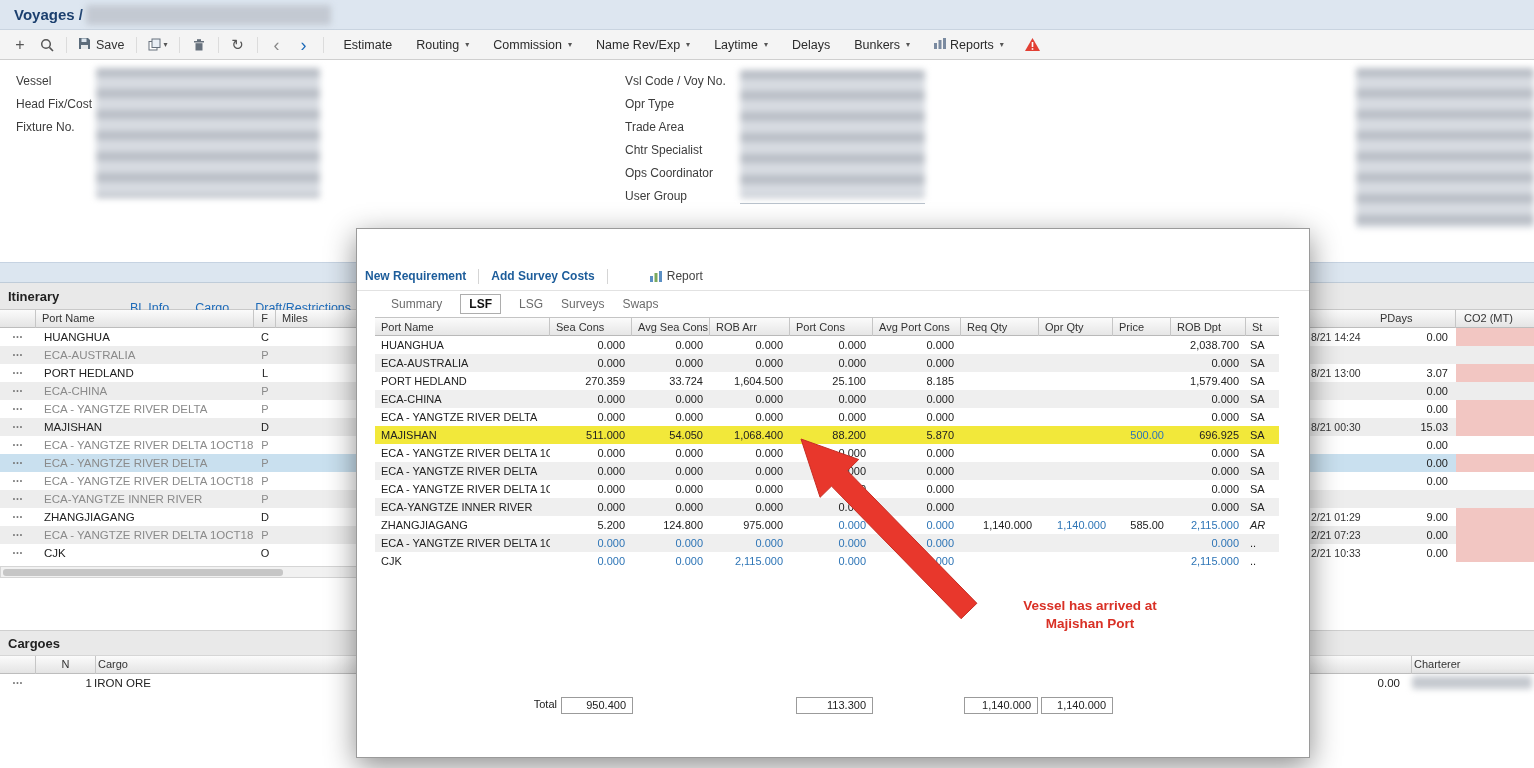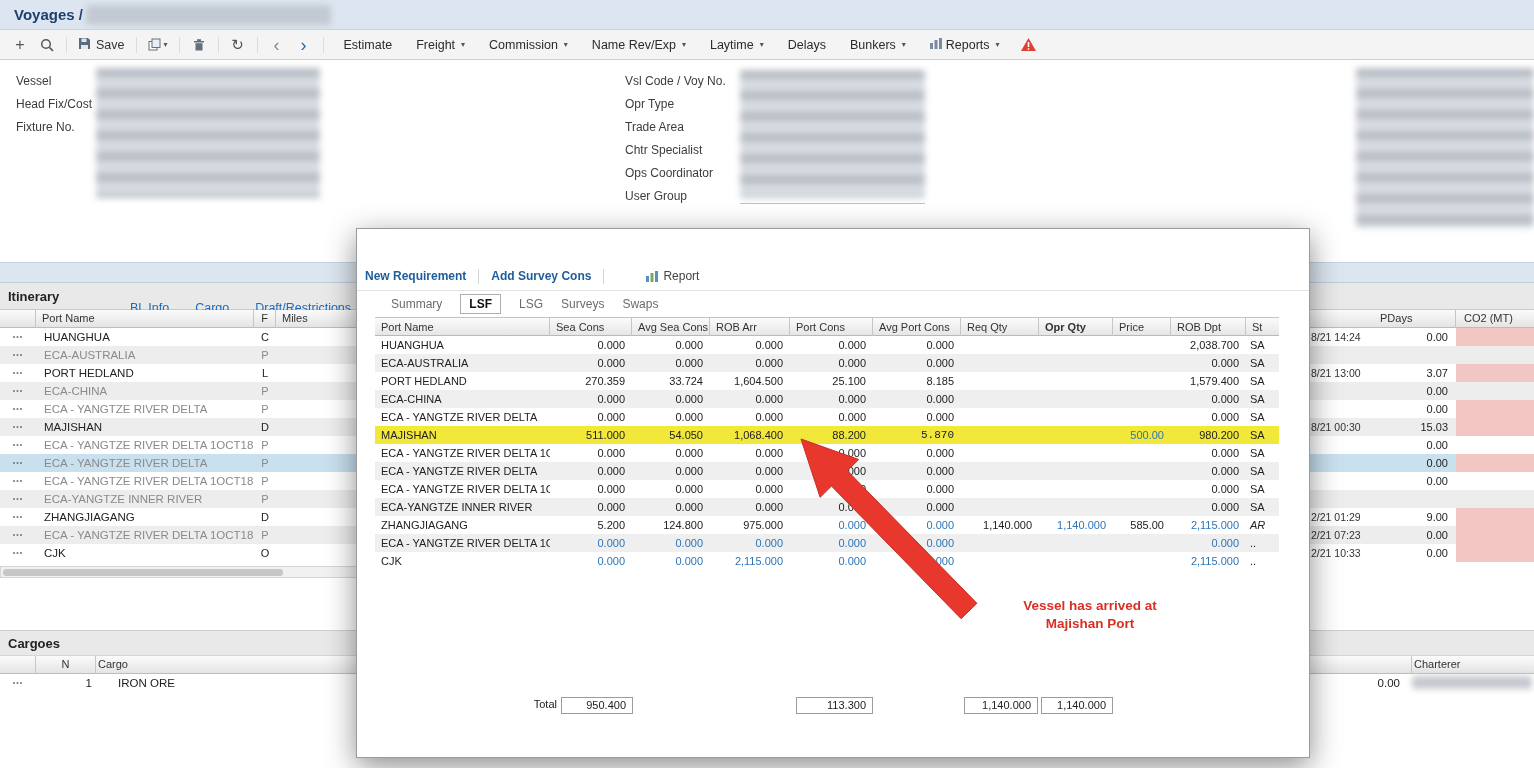--- a/index.html
+++ b/index.html
@@ -67,21 +67,21 @@
 
   
   #cargoes{position:absolute;left:0;top:630px;width:1534px;height:138px;background:#fff}
   #cargo-band{position:absolute;left:0;top:0;width:1534px;height:26px;background:#e9e9e9;border-top:1px solid #cfcfcf;border-bottom:1px solid #d6d6d6}
   #cargo-title{position:absolute;left:8px;top:5px;font-size:13px;font-weight:bold;color:#222}
   #cargo-head{position:absolute;left:0;top:26px;width:1534px}
   .crow{position:relative;height:18px;width:1534px;background:#fff}
   .crow .cell{position:absolute;top:0;height:18px;line-height:18px;overflow:hidden;white-space:nowrap;font-size:11.5px;color:#222}
   #cg-dots{left:0;width:36px;text-align:center;font-size:7px;letter-spacing:1px;color:#777}
   #cg-n{left:36px;width:60px;text-align:right;padding-right:4px}
-  #cg-cargo{left:104px;width:320px;padding-left:14px}
+  #cg-cargo{left:80px;width:320px;padding-left:14px}
   #cg-amt{left:1330px;width:70px;text-align:right}
   #blur-charterer{position:absolute;left:1412px;top:2px;width:120px;height:13px;background:#c5c9cf}
 
   
   #modal{position:absolute;left:356px;top:228px;width:954px;height:530px;background:#fff;border:1px solid #9a9a9a;box-shadow:0 8px 28px rgba(0,0,0,.45);z-index:10}
   #modal-titlebar{position:absolute;left:0;top:0;width:100%;height:33px;background:var(--modalhead)}
   #modal-title{position:absolute;left:14px;top:8px;color:#fff;font-size:13px;font-weight:bold}
   #blur-modal-title{position:absolute;left:104px;top:6px;width:312px;height:21px;background:#383850}
   .winbtn{position:absolute;top:7px;color:#fff;font-size:15px;line-height:18px;cursor:default}
   #btn-min{right:58px}
@@ -169,21 +169,21 @@
     <span class="tico" id="next-icon">
         <span class="glyph" style="font-size:18px">›</span>
       </span>
     <span class="tsep"></span>
   </div>
   <div id="toolbar-menu">
       <span class="menu-item">
         <span>Estimate</span>
       </span>
       <span class="menu-item">
-        <span>Freight</span>
+        <span>Routing</span>
         <span class="caret">▾</span>
       </span>
       <span class="menu-item">
         <span>Commission</span>
         <span class="caret">▾</span>
       </span>
       <span class="menu-item">
         <span>Name Rev/Exp</span>
         <span class="caret">▾</span>
       </span>
@@ -375,21 +375,21 @@
     <div class="cell" id="cg-cargo">IRON ORE</div>
     <div class="cell" id="cg-amt">0.00</div>
     <div id="blur-charterer" class="blur"></div>
   </div>
 </div>
 
 <div id="modal">
   <div id="modal-toolbar">
     <span class="mlink">New Requirement</span>
     <span class="msep"></span>
-    <span class="mlink">Add Survey Cons</span>
+    <span class="mlink">Add Survey Costs</span>
     <span class="msep"></span>
     <span id="report-link">
       <svg width="12" height="11" viewBox="0 0 12 11">
           <rect x="0" y="5" width="3" height="6" fill="#5b8fc4"></rect>
           <rect x="4.5" y="2" width="3" height="9" fill="#7aa85e"></rect>
           <rect x="9" y="0" width="3" height="11" fill="#5b8fc4"></rect>
         </svg>
       <span>Report</span>
     </span>
   </div>
@@ -402,21 +402,21 @@
     </div>
   <div id="bunker-table">
     <div id="bunker-head">
         <div class="bh" style="width: 175px;">Port Name</div>
         <div class="bh" style="width: 82px;">Sea Cons</div>
         <div class="bh" style="width: 78px;">Avg Sea Cons</div>
         <div class="bh" style="width: 80px;">ROB Arr</div>
         <div class="bh" style="width: 83px;">Port Cons</div>
         <div class="bh" style="width: 88px;">Avg Port Cons</div>
         <div class="bh" style="width: 78px;">Req Qty</div>
-        <div class="bh" style="width: 74px; font-weight: bold;">Opr Qty</div>
+        <div class="bh" style="width: 74px;">Opr Qty</div>
         <div class="bh" style="width: 58px;">Price</div>
         <div class="bh" style="width: 75px;">ROB Dpt</div>
         <div class="bh" style="width: 33px; border-right: none;">St</div>
       </div>
     <div id="bunker-rows">
         <div class="b-row">
           <div class="bc name" style="width: 175px;">HUANGHUA</div>
           <div class="bc num" style="width: 82px;">0.000</div>
           <div class="bc num" style="width: 78px;">0.000</div>
           <div class="bc num" style="width: 80px;">0.000</div>
@@ -479,25 +479,25 @@
           <div class="bc num" style="width: 58px;"></div>
           <div class="bc num" style="width: 75px;">0.000</div>
           <div class="bc st" style="width: 33px;">SA</div>
         </div>
         <div class="b-row alt hl">
           <div class="bc name" style="width: 175px;">MAJISHAN</div>
           <div class="bc num" style="width: 82px;">511.000</div>
           <div class="bc num" style="width: 78px;">54.050</div>
           <div class="bc num" style="width: 80px;">1,068.400</div>
           <div class="bc num" style="width: 83px;">88.200</div>
-          <div class="bc num" style="width: 88px; font-family: Liberation Mono, monospace;">5.870</div>
+          <div class="bc num" style="width: 88px;">5.870</div>
           <div class="bc num" style="width: 78px;"></div>
           <div class="bc num" style="width: 74px;"></div>
           <div class="bc num blue" style="width: 58px;">500.00</div>
-          <div class="bc num" style="width: 75px;">980.200</div>
+          <div class="bc num" style="width: 75px;">696.925</div>
           <div class="bc st" style="width: 33px;">SA</div>
         </div>
         <div class="b-row">
           <div class="bc name" style="width: 175px;">ECA - YANGTZE RIVER DELTA 1OCT18</div>
           <div class="bc num" style="width: 82px;">0.000</div>
           <div class="bc num" style="width: 78px;">0.000</div>
           <div class="bc num" style="width: 80px;">0.000</div>
           <div class="bc num" style="width: 83px;">0.000</div>
           <div class="bc num" style="width: 88px;">0.000</div>
           <div class="bc num" style="width: 78px;"></div>

